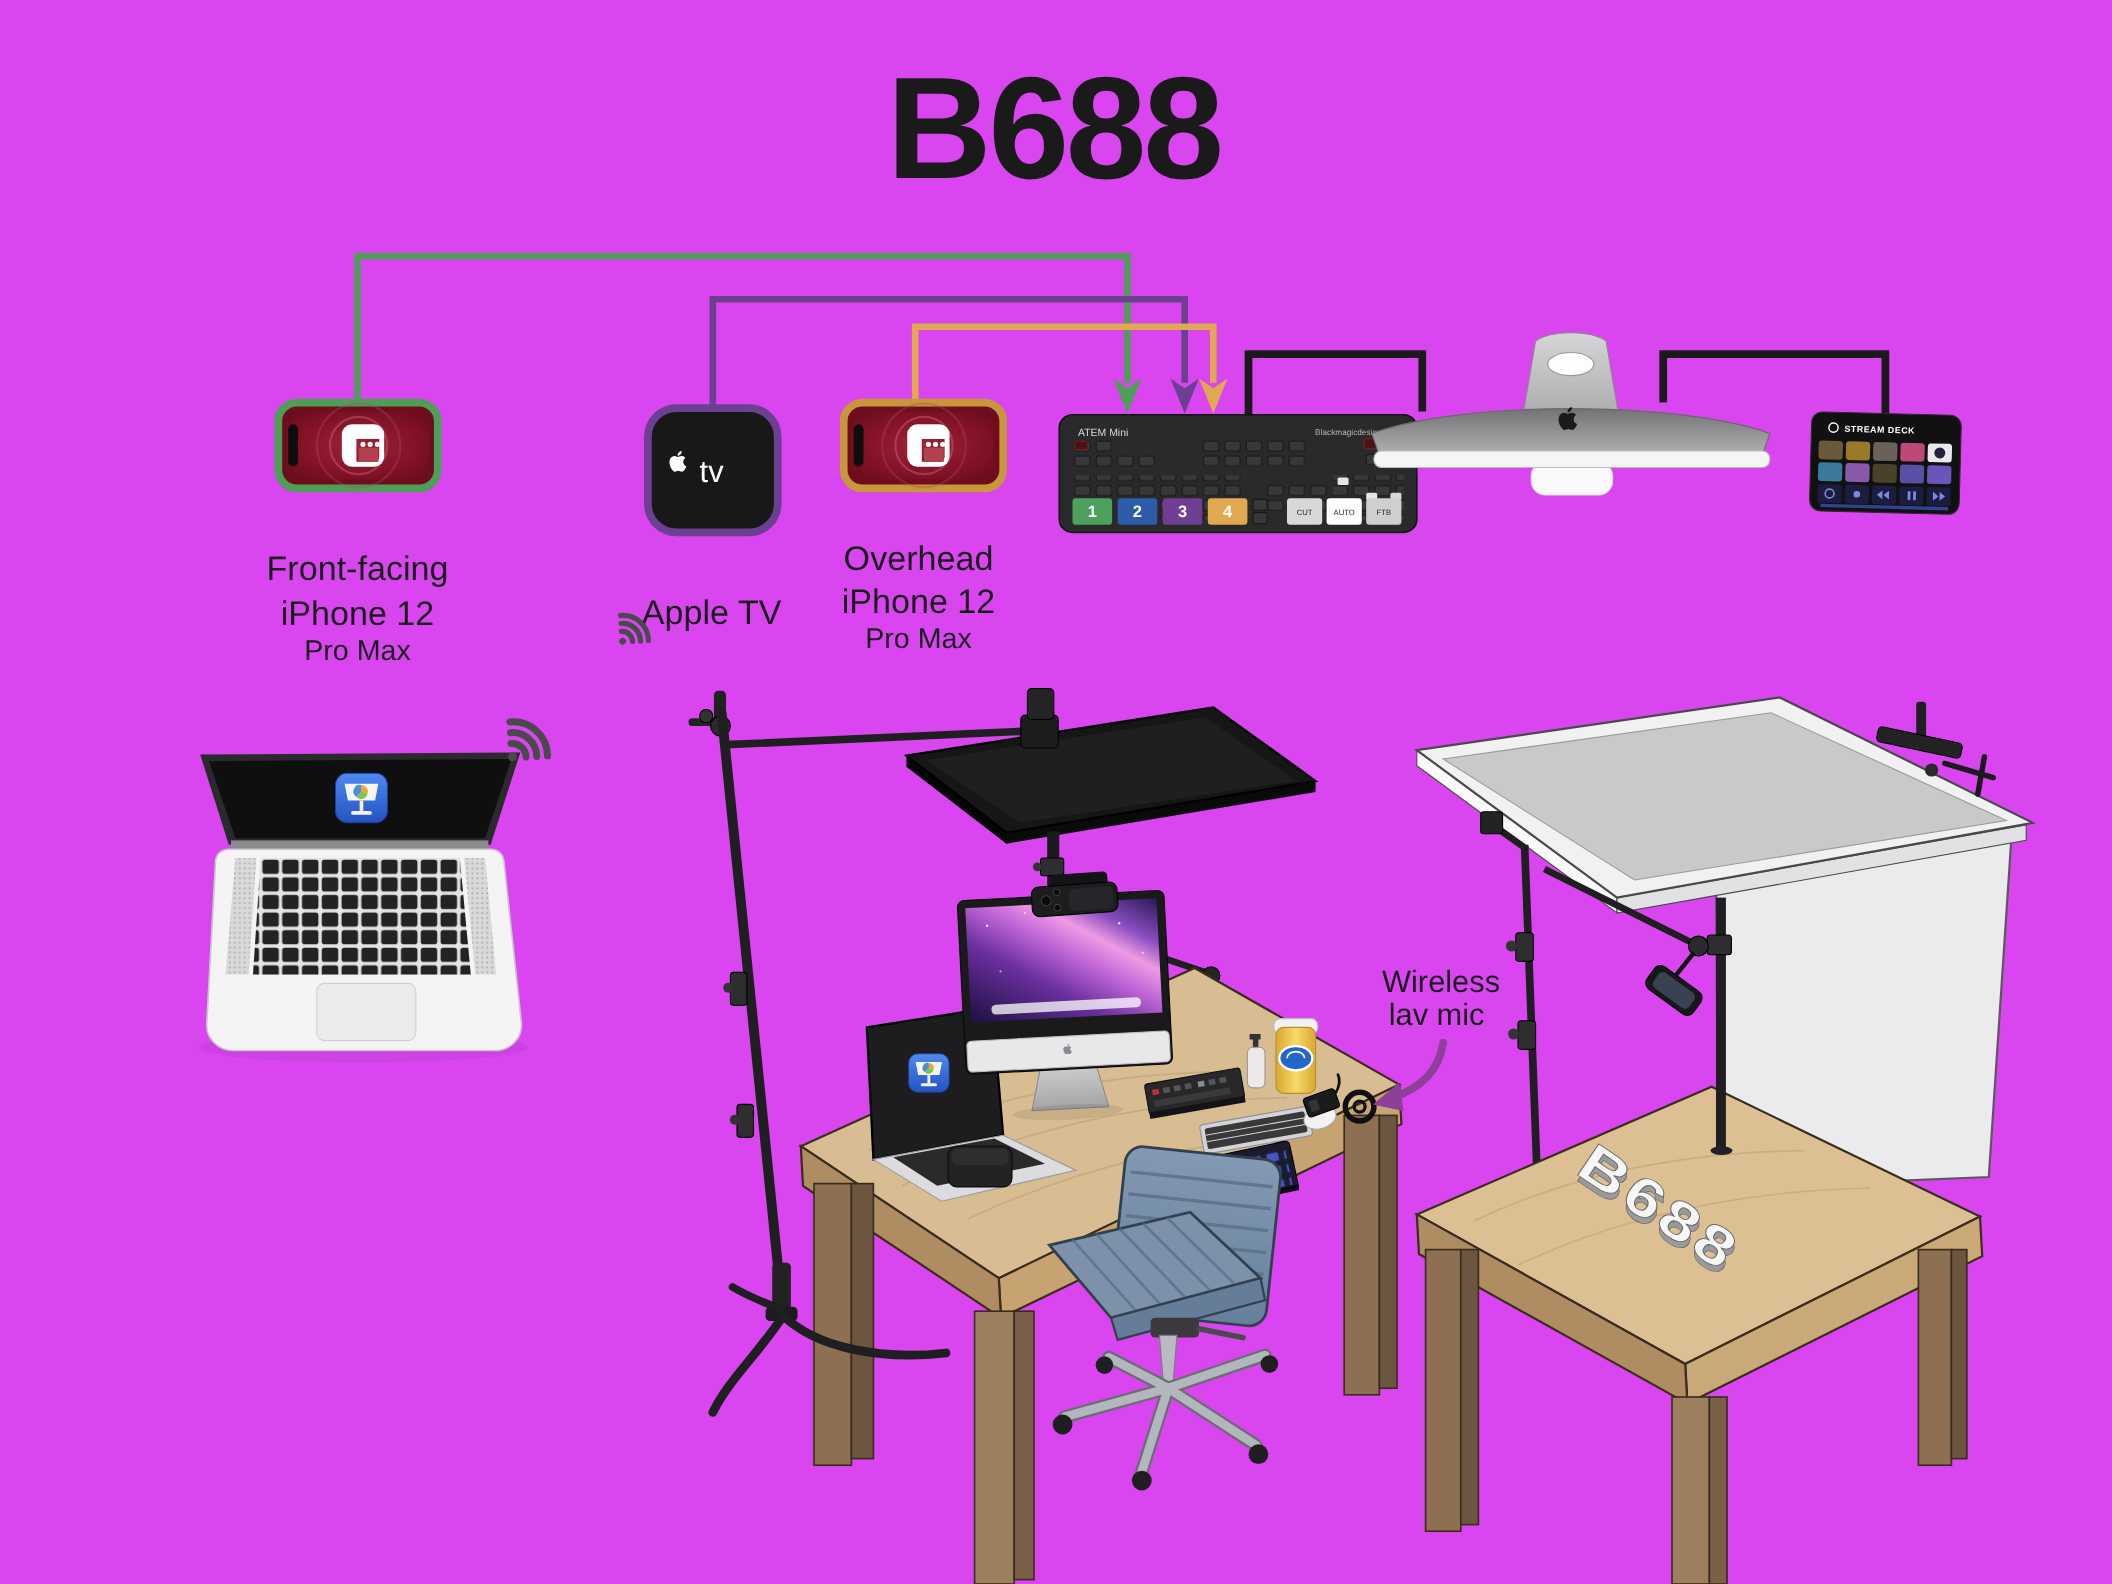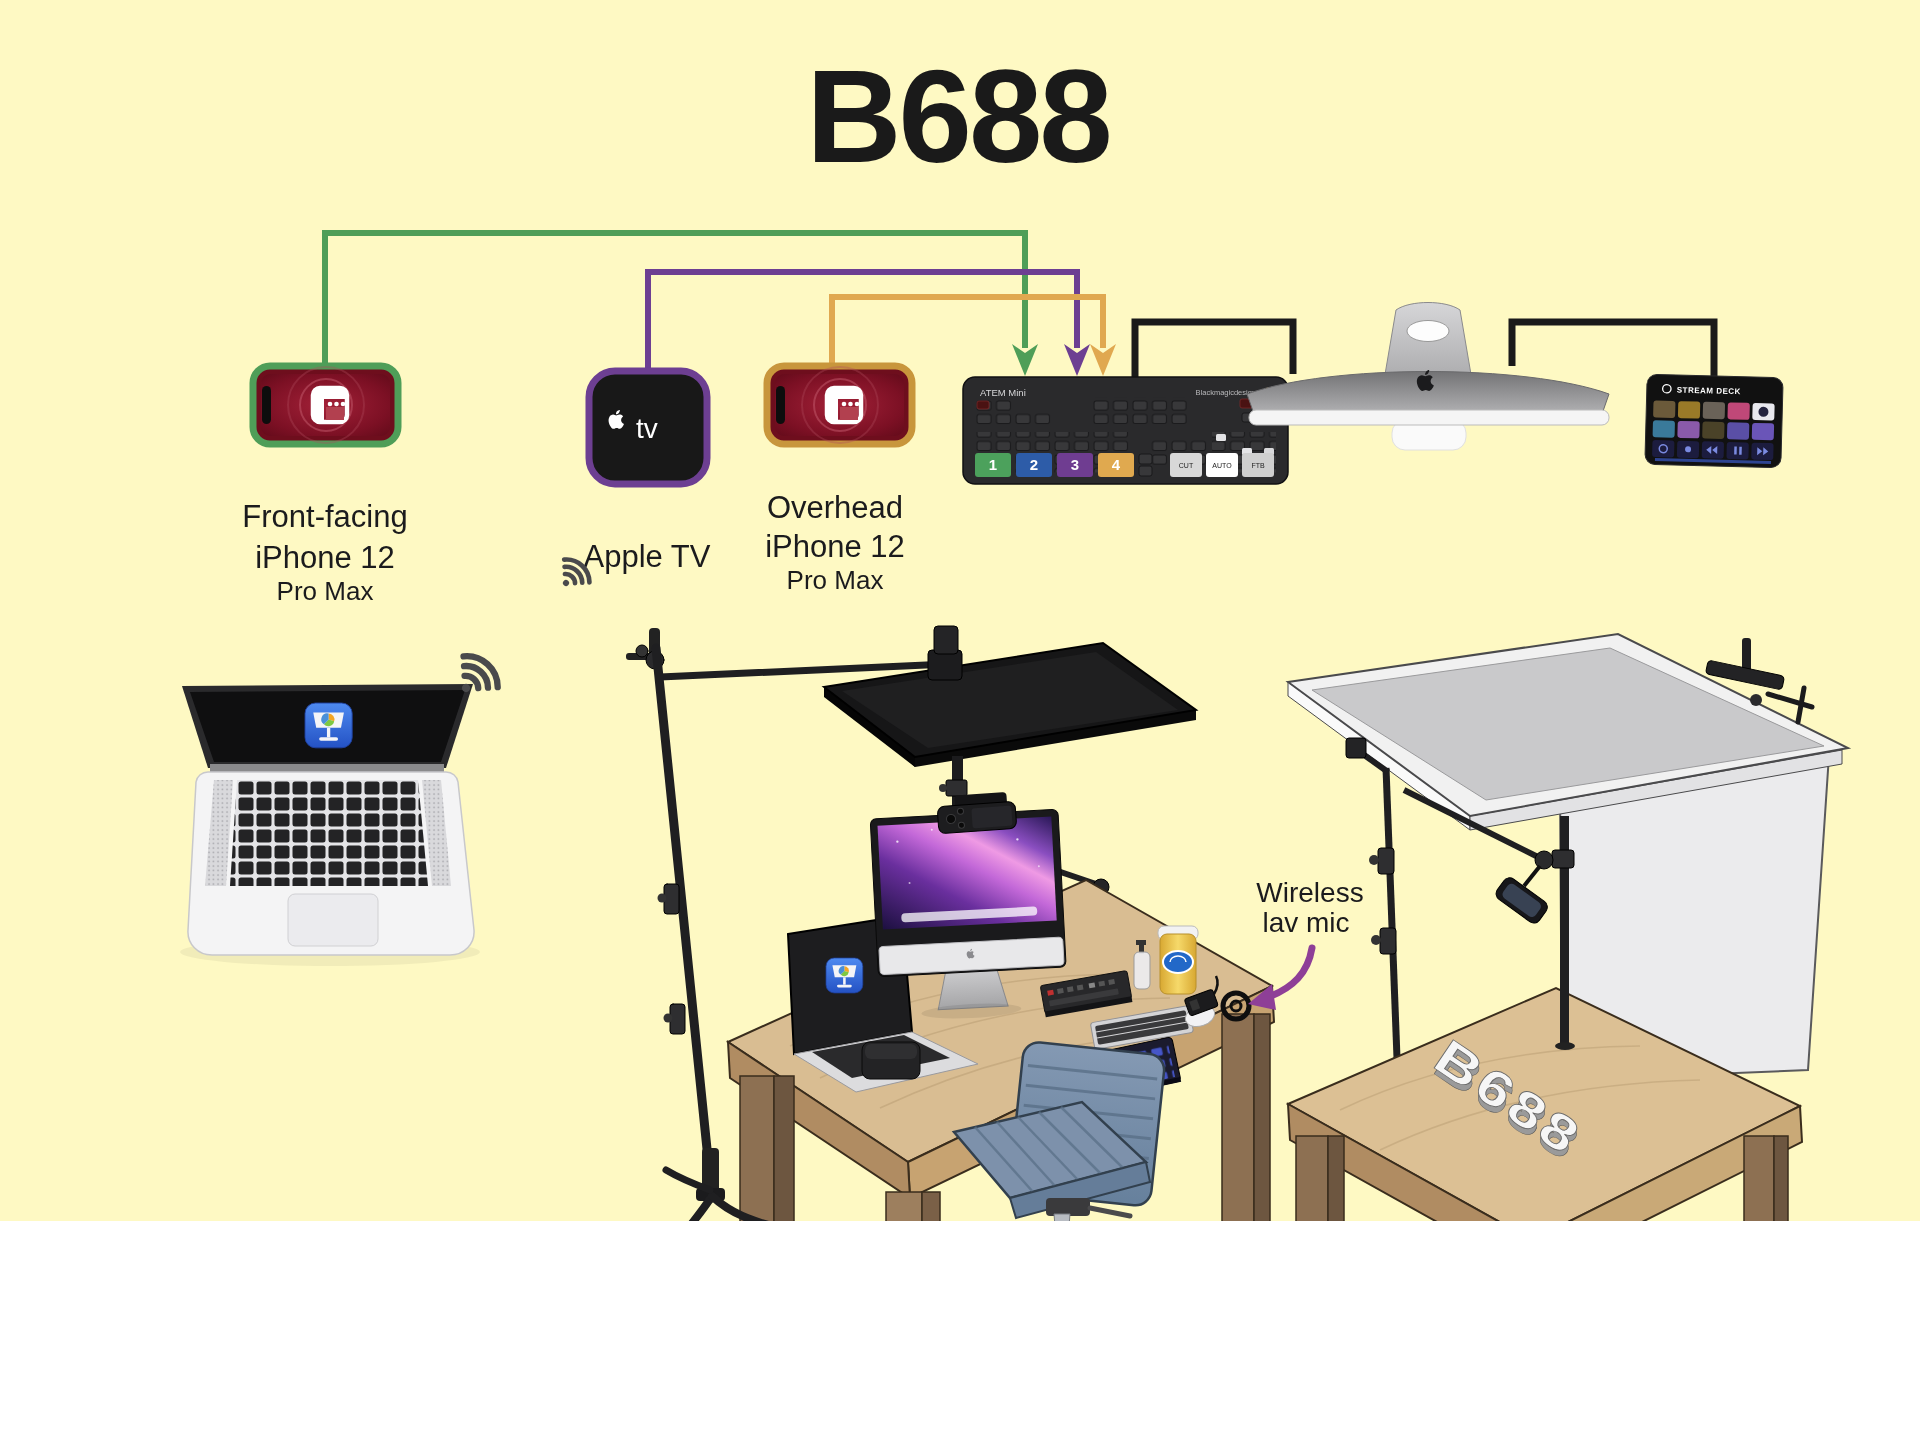--- a/index.html
+++ b/index.html
@@ -1,16 +1,16 @@
 <!DOCTYPE html>
 <html><head>
 <meta charset="utf-8">
 <style>
   html,body{margin:0;padding:0;background:#ffffff;}
-  .stage{position:relative;width:1920px;height:1221px;background:#fef9c3;overflow:hidden;}
+  .stage{position:relative;width:1920px;height:1440px;background:#d946ef;overflow:hidden;}
   svg{display:block;}
   text{font-family:"Liberation Sans","DejaVu Sans",sans-serif;}
   .devlbl{fill:#1b1b1d;}
   .tiny{fill:#d8d8da;}
 </style>
 </head>
 <body>
 
 <div class="stage">
 <svg width="1920" height="1440" viewBox="0 0 1920 1440">

